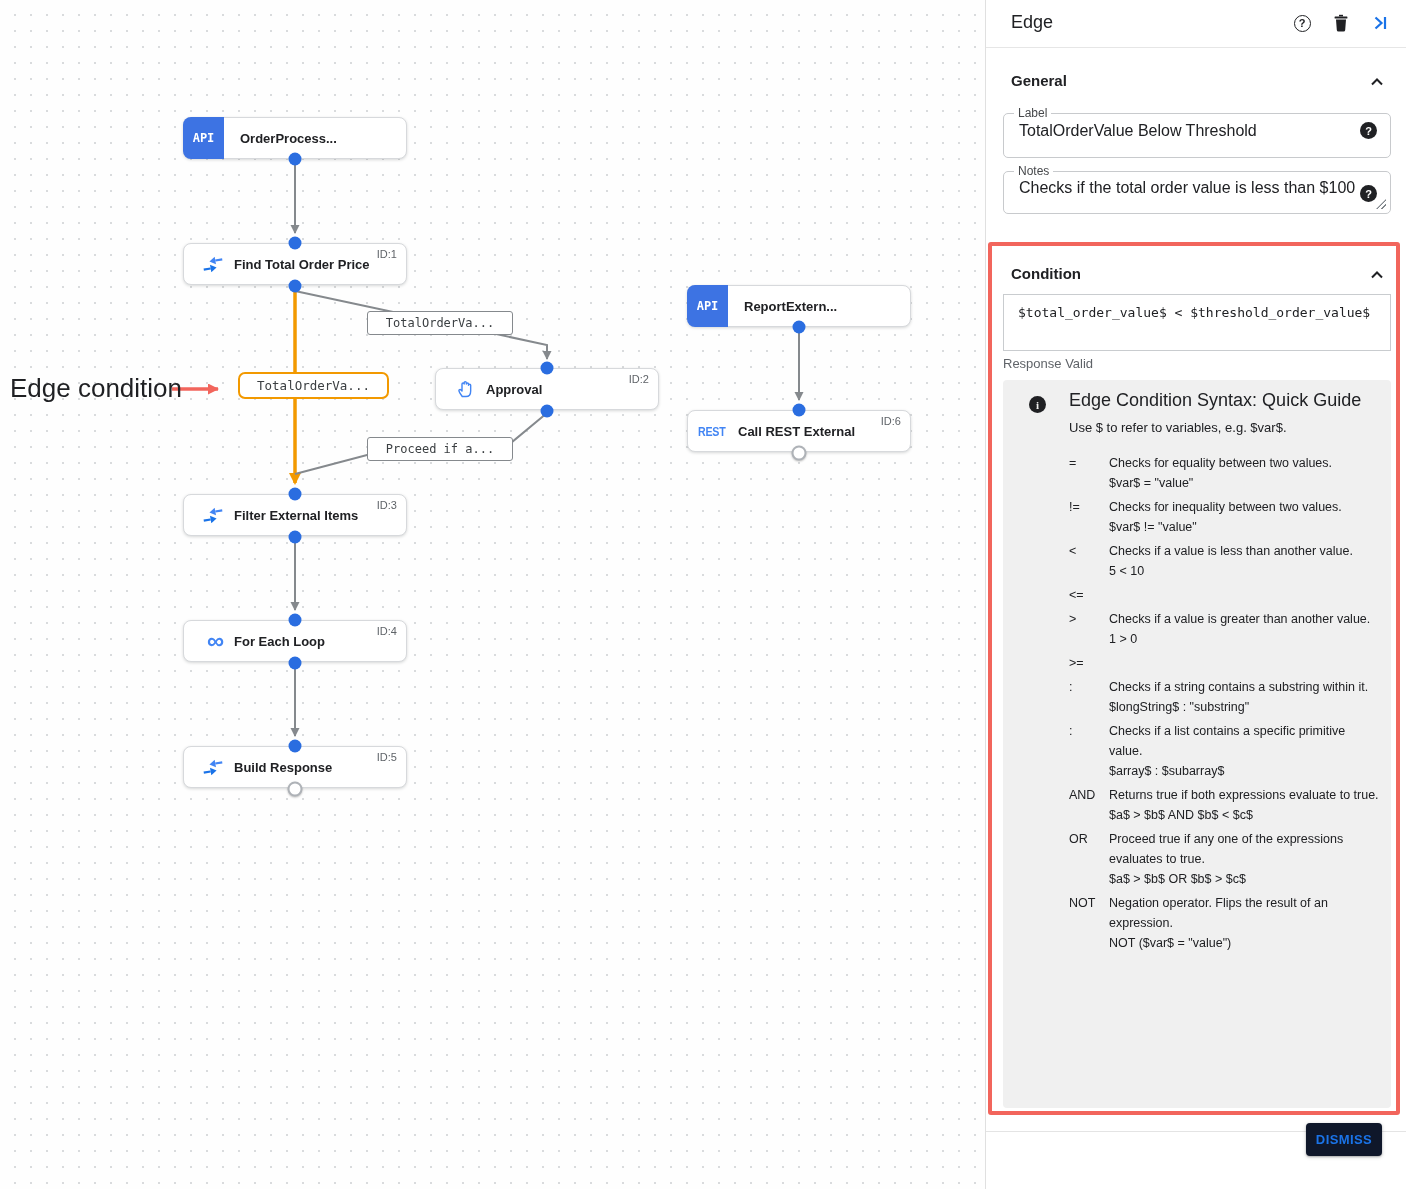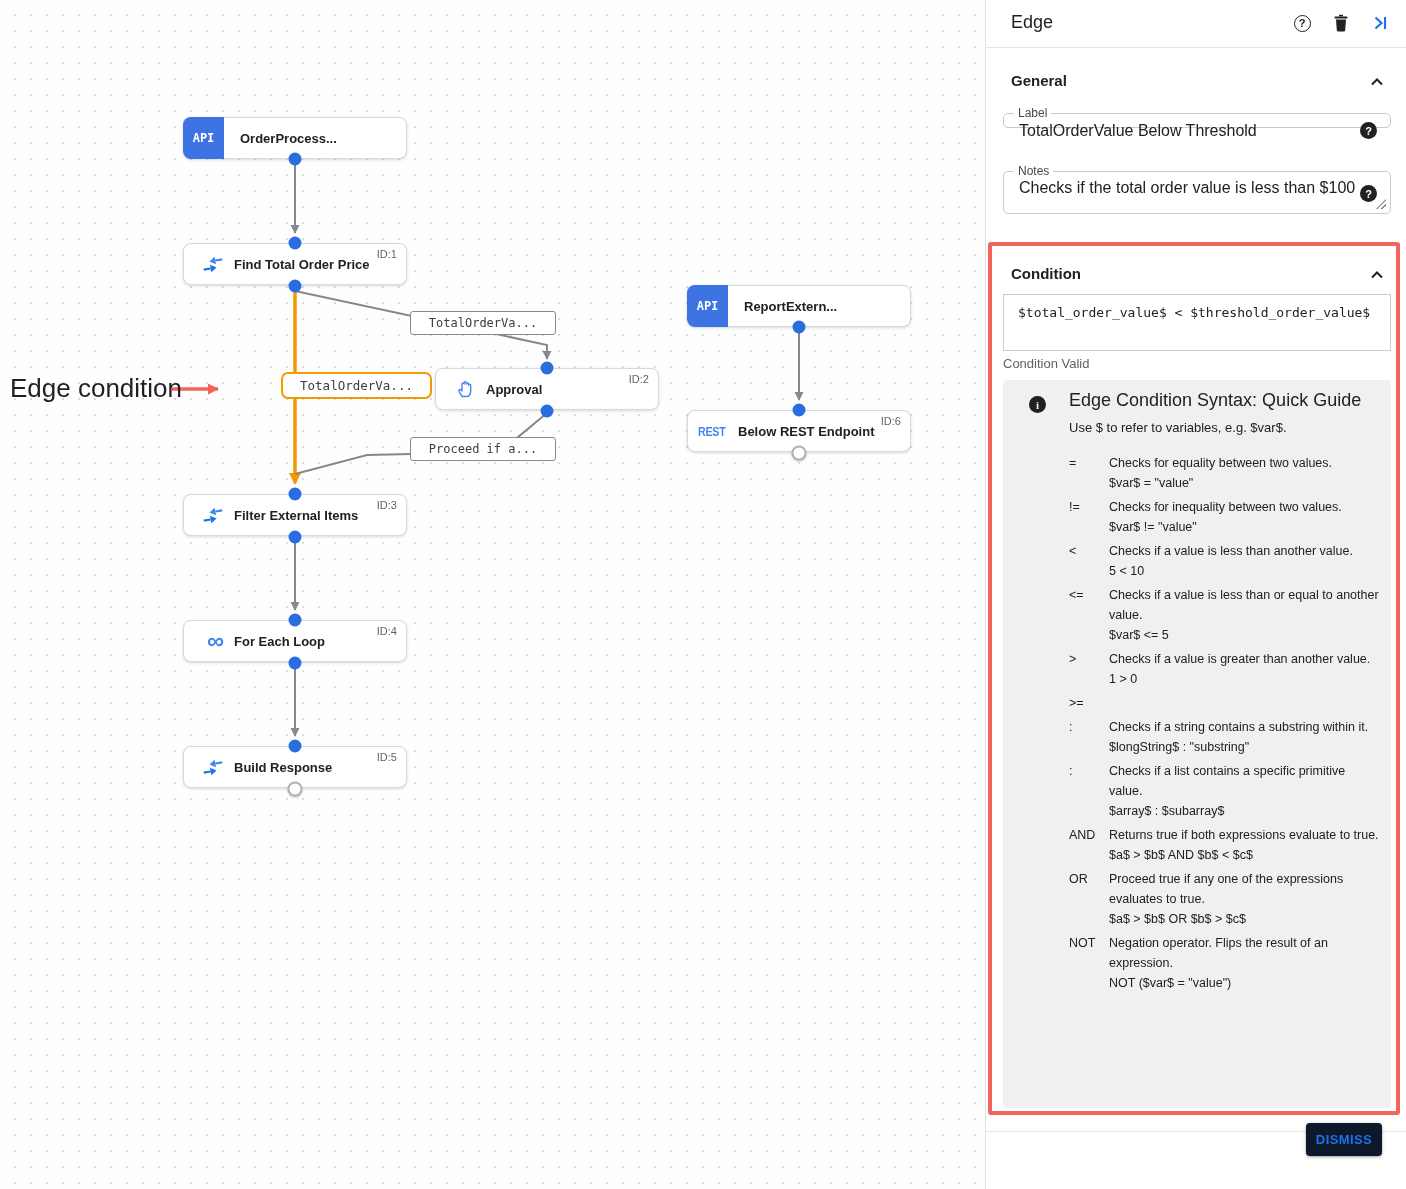--- a/index.html
+++ b/index.html
@@ -23,21 +23,21 @@
   .badge + .nlabel{margin-left:16px;}
   .nicon{width:26px;margin:0 10px 0 14px;display:flex;justify-content:flex-end;align-items:center;flex:none;}
   .rest-txt{color:#4285F4;font-weight:700;font-size:13px;transform:scaleX(.82);letter-spacing:-.3px;}
   .loop-txt{color:#4285F4;font-size:24px;font-weight:700;line-height:20px;}
 
   .dot{position:absolute;width:13px;height:13px;border-radius:50%;background:#2A6DE0;z-index:3;
     transform:translate(-50%,-50%);}
   .dot.hollow{background:#fff;border:2px solid #AEB2B7;box-shadow:0 1px 2px rgba(0,0,0,.25);box-sizing:border-box;width:15px;height:15px;}
 
   .elabel{position:absolute;background:#fff;display:flex;align-items:center;justify-content:center;
-    font-family:"DejaVu Sans Mono",monospace;font-size:12px;color:#3C4043;z-index:3;box-sizing:border-box;white-space:nowrap;margin-left:43px;}
+    font-family:"DejaVu Sans Mono",monospace;font-size:12px;color:#3C4043;z-index:3;box-sizing:border-box;white-space:nowrap;}
   .elabel.gray{border:1.5px solid #85898D;border-radius:3px;}
   .elabel.selected{border:2px solid #F29900;border-radius:7px;font-size:12.5px;}
 
   .ann{position:absolute;left:10px;top:373px;font-size:26px;font-weight:500;color:#1F2023;z-index:4;}
 
   
   .panel{position:absolute;left:985px;top:0;width:421px;height:1189px;background:#fff;
     border-left:1px solid #E0E0E0;box-sizing:border-box;padding-left:20px;}
   .p-header{position:absolute;left:0;top:0;width:100%;height:48px;border-bottom:1px solid #E6E6E6;box-sizing:border-box;}
   .p-title{position:absolute;left:25px;top:12px;font-size:18px;font-weight:500;color:#202124;}
@@ -146,21 +146,21 @@
 
     <div class="node" style="left:687px;top:285px;">
       <div class="badge">API</div>
       <span class="nlabel">ReportExtern...</span>
     </div>
 
     <div class="node" style="left:687px;top:410px;">
       <span class="nicon">
           <span class="rest-txt">REST</span>
         </span>
-      <span class="nlabel">Below REST Endpoint</span>
+      <span class="nlabel">Call REST External</span>
       <span class="nid">ID:6</span>
     </div>
 
     <div class="node" style="left:183px;top:494px;">
       <span class="nicon">
         <svg width="22" height="15" viewBox="0 0 22 15" style="transform:rotate(-10deg);">
           <line x1="1" y1="11" x2="8" y2="11" stroke="#1A73E8" stroke-width="2.2"></line>
           <path d="M8,7.2 L14,11 L8,14.8 Z" fill="#1A73E8"></path>
           <line x1="21" y1="4" x2="14" y2="4" stroke="#4285F4" stroke-width="2.2"></line>
           <path d="M14,0.2 L8,4 L14,7.8 Z" fill="#4285F4"></path>
@@ -235,42 +235,42 @@
           </svg>
         </span>
       </div>
     </div>
 
     <span class="sec-head" style="top:72px;">General</span>
     <svg class="chev" style="top:77px;" viewBox="0 0 14 10">
       <path d="M2 7.5 L7 2.5 L12 7.5" fill="none" stroke="#202124" stroke-width="2"></path>
     </svg>
 
-    <div class="field" style="top:113px;height:15px;">
+    <div class="field" style="top:113px;height:45px;">
       <span class="legend">Label</span>
       <span class="fval" style="top:8px;">TotalOrderValue Below Threshold</span>
       <span class="fhelp" style="top:8px;">?</span>
     </div>
 
     <div class="field" style="top:171px;height:43px;">
       <span class="legend">Notes</span>
       <span class="fval" style="top:7px;">Checks if the total order value is less than $100</span>
       <span class="fhelp" style="top:13px;">?</span>
       <span class="resize"></span>
     </div>
 
     <span class="sec-head" style="top:265px;">Condition</span>
     <svg class="chev" style="top:270px;" viewBox="0 0 14 10">
       <path d="M2 7.5 L7 2.5 L12 7.5" fill="none" stroke="#202124" stroke-width="2"></path>
     </svg>
 
     <div class="cond-box">
       <span class="cond-text">$total_order_value$ &lt; $threshold_order_value$</span>
     </div>
-    <span class="cond-valid">Condition Valid</span>
+    <span class="cond-valid">Response Valid</span>
 
     <div class="guide">
       <span class="ginfo">i</span>
       <div class="gtitle">Edge Condition Syntax: Quick Guide</div>
       <div class="gintro">Use $ to refer to variables, e.g. $var$.</div>
       <div class="grows">
         <div class="g-row">
           <span class="g-op">=</span>
           <span class="g-txt">
               <span>Checks for equality between two values.</span>
@@ -286,24 +286,20 @@
         </div>
         <div class="g-row">
           <span class="g-op">&lt;</span>
           <span class="g-txt">
               <span>Checks if a value is less than another value.</span>
               <span>5 &lt; 10</span>
             </span>
         </div>
         <div class="g-row">
           <span class="g-op">&lt;=</span>
-          <span class="g-txt">
-              <span>Checks if a value is less than or equal to another value.</span>
-              <span>$var$ &lt;= 5</span>
-            </span>
         </div>
         <div class="g-row">
           <span class="g-op">&gt;</span>
           <span class="g-txt">
               <span>Checks if a value is greater than another value.</span>
               <span>1 &gt; 0</span>
             </span>
         </div>
         <div class="g-row">
           <span class="g-op">&gt;=</span>

